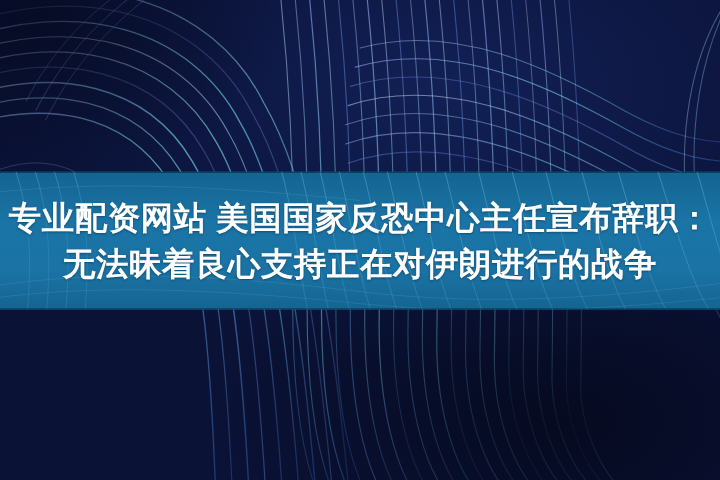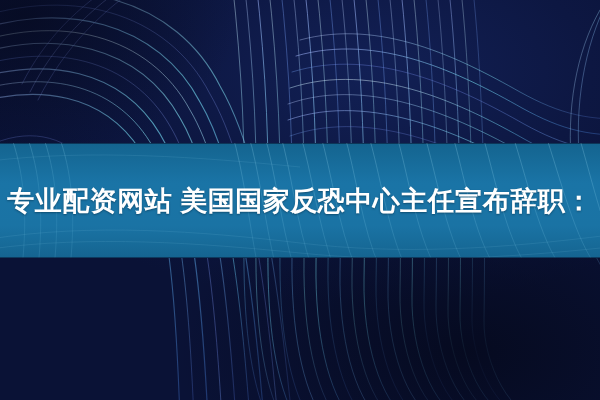--- a/index.html
+++ b/index.html
@@ -215,18 +215,19 @@
       </g>
       <g fill="none" stroke="#8fd2ec" stroke-width="0.7" opacity="0.3">
         <path d="M -10,96 C 90,80 200,88 300,100 C 400,112 500,106 610,92"></path>
         <path d="M -10,106 C 90,92 200,100 300,110 C 400,120 500,116 610,104"></path>
         <path d="M -10,18 C 90,6 200,14 300,24"></path>
       </g>
     </svg>
 
     <div class="headline-text">
       <div class="headline-line l1">专业配资网站 美国国家反恐中心主任宣布辞职：</div>
+      <div class="headline-line l2">无法昧着良心支持正在对伊朗进行的战争</div>
     </div>
 
     <div class="edge-bottom"></div>
   </div>
 
 </div>
 
 </body></html>

